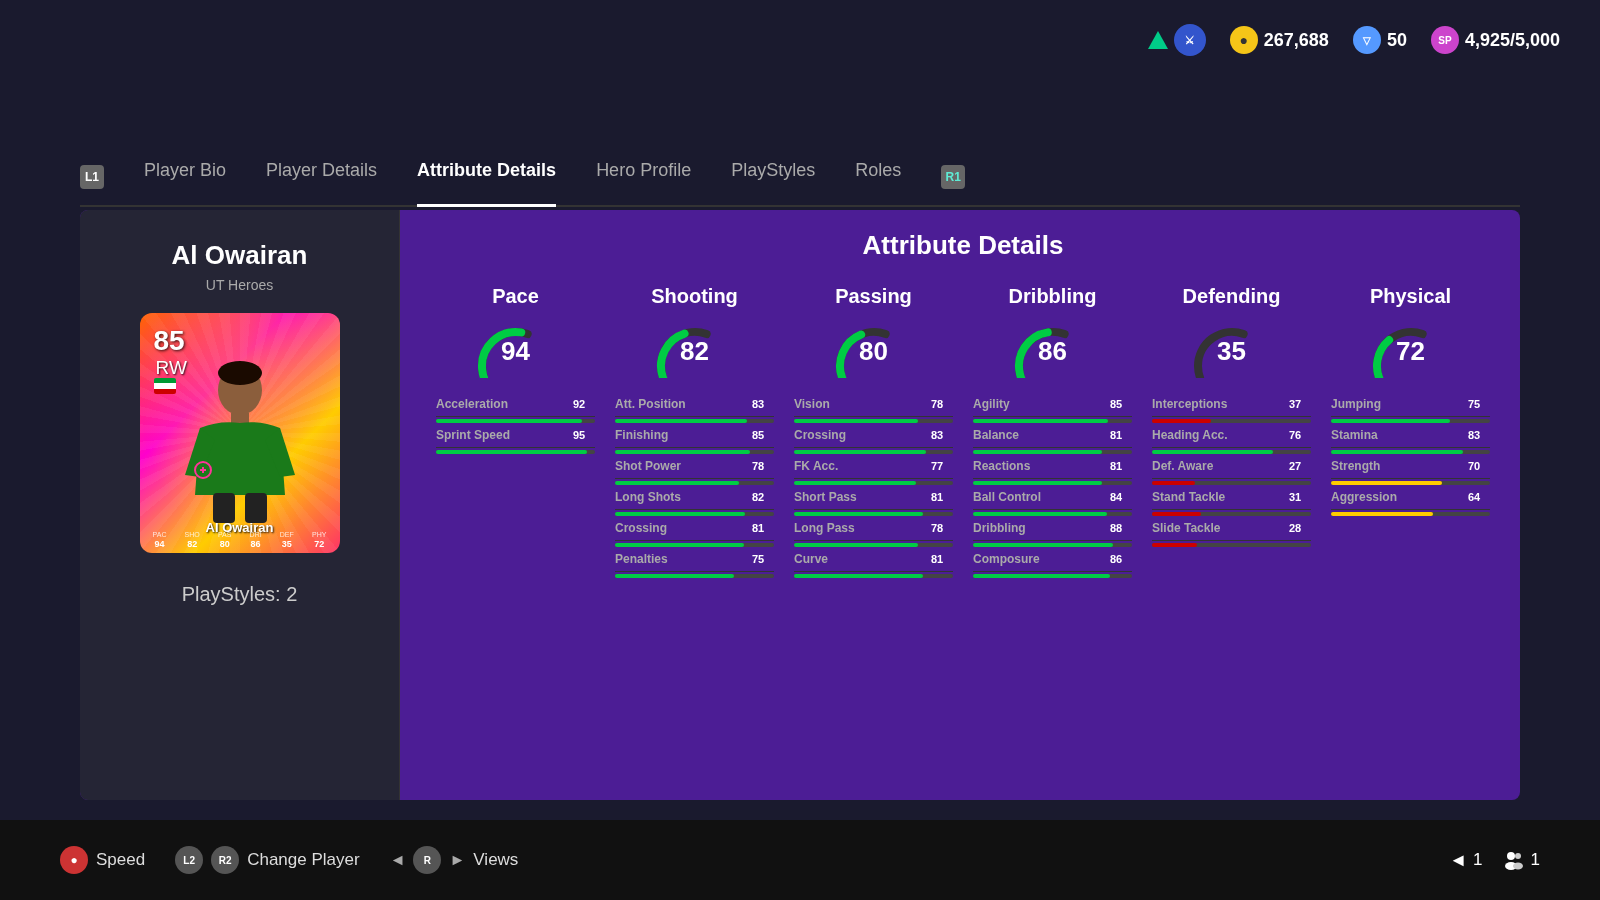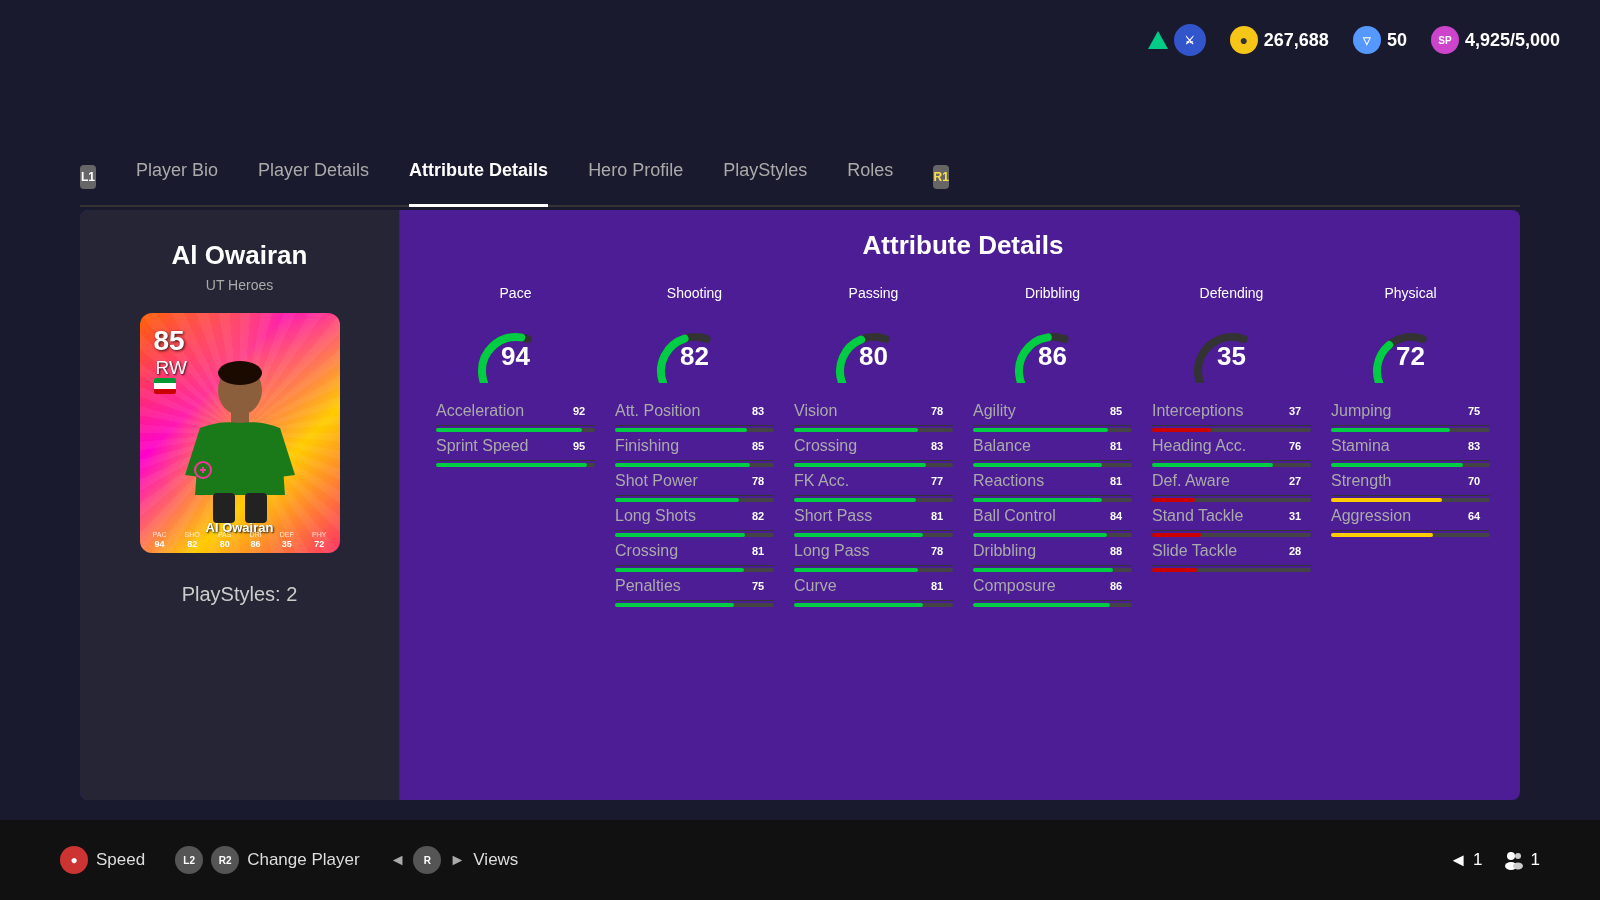--- a/index.html
+++ b/index.html
@@ -85,32 +85,32 @@
       content: '';
       position: absolute;
       bottom: -14px;
       left: 0;
       right: 0;
       height: 3px;
       background: #fff;
     }
 
     .nav-badge {
-      width: 16px;
+      width: 24px;
       height: 24px;
       border-radius: 4px;
       display: inline-flex;
       align-items: center;
       justify-content: center;
       font-size: 12px;
       font-weight: bold;
     }
 
     .nav-badge-l1 { background: #666; color: #fff; }
-    .nav-badge-r1 { background: #666; color: #fde047; }
+    .nav-badge-r1 { background: #666; color: #5eead4; }
 
     
     .main-content {
       position: absolute;
       top: 210px;
       left: 80px;
       right: 80px;
       bottom: 100px;
       display: flex;
       gap: 6px;
@@ -279,41 +279,42 @@
       flex-direction: column;
       gap: 0;
     }
 
     .attr-category-header {
       text-align: center;
       margin-bottom: 10px;
     }
 
     .attr-category-name {
-      font-size: 14px;
-      font-weight: normal;
-      color: #fff;
-      margin-bottom: 20px;
+      font-size: 20px;
+      font-weight: bold;
+      color: #fff;
+      margin-bottom: 8px;
     }
 
     
     .stat-row {
       display: flex;
       align-items: center;
       justify-content: space-between;
       padding: 5px 0;
       border-bottom: 1px solid #333;
       gap: 8px;
     }
 
     .stat-name {
-      font-size: 16px;
+      font-size: 12px;
       color: #aaa;
       flex: 1;
       white-space: nowrap;
+      font-weight: bold;
     }
 
     .stat-value {
       font-size: 11px;
       font-weight: bold;
       color: #fff;
       min-width: 22px;
       text-align: left;
     }
 

